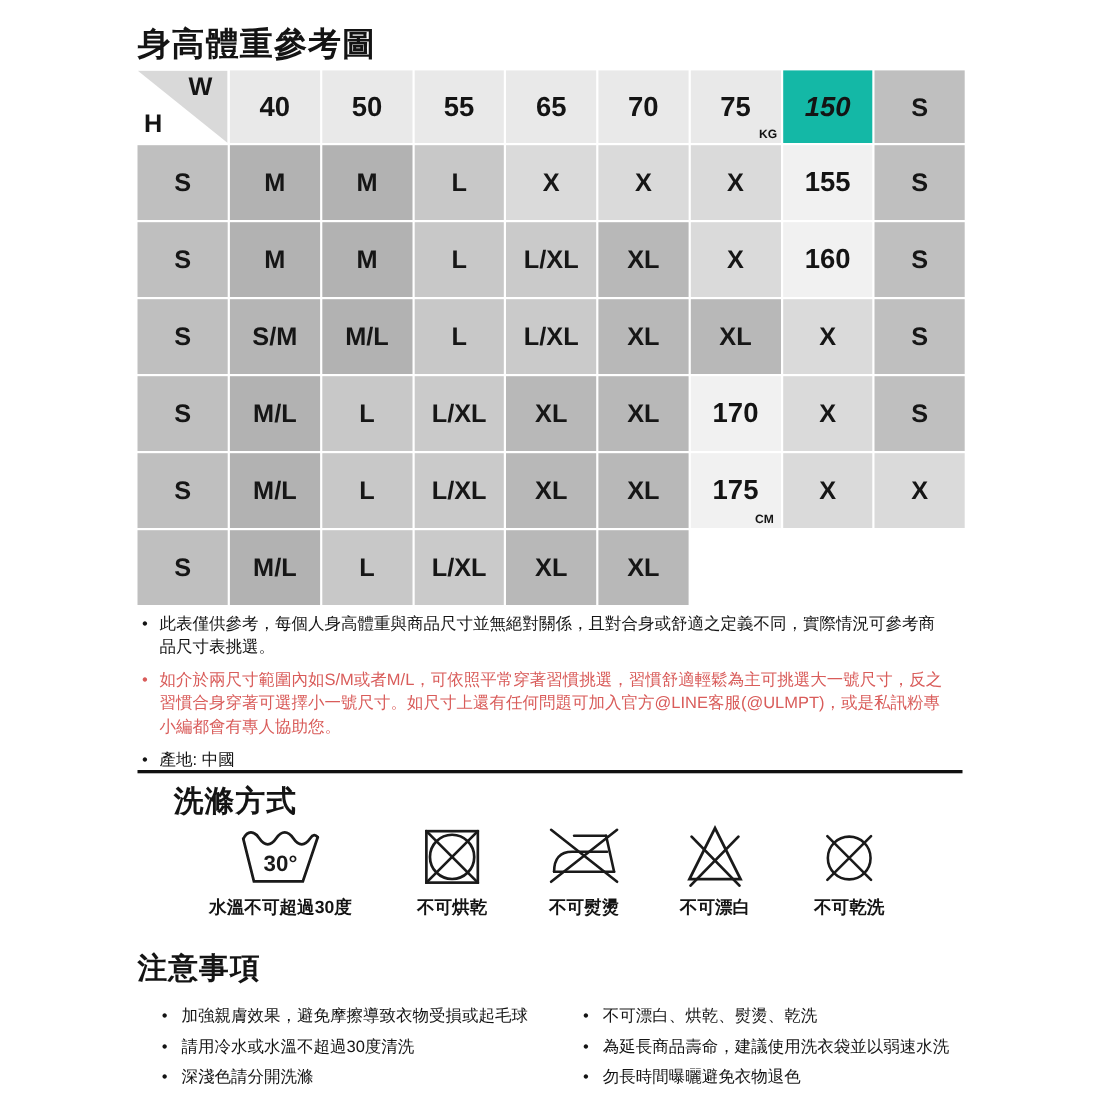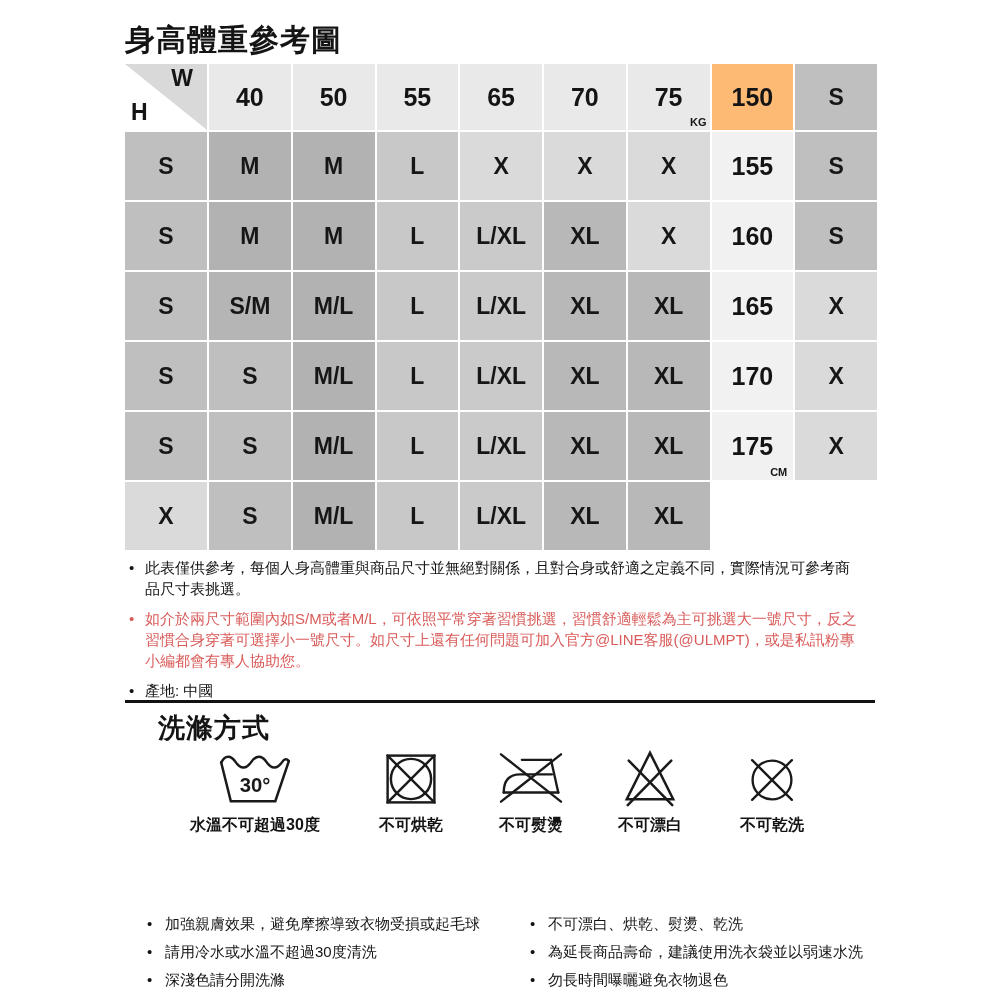--- a/index.html
+++ b/index.html
@@ -64,21 +64,21 @@
         <div class="corner-tri" style="background: rgb(217, 217, 217);"></div>
         <span class="w">W</span>
         <span class="h">H</span>
       </div>
       <div class="cell head" style="background: rgb(233, 233, 233);">40</div>
       <div class="cell head" style="background: rgb(233, 233, 233);">50</div>
       <div class="cell head" style="background: rgb(233, 233, 233);">55</div>
       <div class="cell head" style="background: rgb(233, 233, 233);">65</div>
       <div class="cell head" style="background: rgb(233, 233, 233);">70</div>
       <div class="cell head" style="background: rgb(233, 233, 233);">75<span class="unit-kg">KG</span></div>
-      <div class="cell rowlabel" style="background: #fdba74;">150</div>
+      <div class="cell rowlabel" style="background: #14b8a6; font-style: italic;">150</div>
       <div class="cell size-cell" style="background: rgb(191, 191, 191);">S</div>
       <div class="cell size-cell" style="background: rgb(191, 191, 191);">S</div>
       <div class="cell size-cell" style="background: rgb(178, 178, 178);">M</div>
       <div class="cell size-cell" style="background: rgb(178, 178, 178);">M</div>
       <div class="cell size-cell" style="background: rgb(200, 200, 200);">L</div>
       <div class="cell size-cell" style="background: rgb(218, 218, 218);">X</div>
       <div class="cell size-cell" style="background: rgb(218, 218, 218);">X</div>
       <div class="cell size-cell" style="background: rgb(218, 218, 218);">X</div>
       <div class="cell rowlabel" style="background: rgb(241, 241, 241); text-align: right;">155</div>
       <div class="cell size-cell" style="background: rgb(191, 191, 191);">S</div>
@@ -91,21 +91,20 @@
       <div class="cell size-cell" style="background: rgb(218, 218, 218);">X</div>
       <div class="cell rowlabel" style="background: rgb(241, 241, 241);">160</div>
       <div class="cell size-cell" style="background: rgb(191, 191, 191);">S</div>
       <div class="cell size-cell" style="background: rgb(191, 191, 191);">S</div>
       <div class="cell size-cell" style="background: rgb(181, 181, 181);">S/M</div>
       <div class="cell size-cell" style="background: rgb(178, 178, 178);">M/L</div>
       <div class="cell size-cell" style="background: rgb(200, 200, 200);">L</div>
       <div class="cell size-cell" style="background: rgb(202, 202, 202);">L/XL</div>
       <div class="cell size-cell" style="background: rgb(184, 184, 184);">XL</div>
       <div class="cell size-cell" style="background: rgb(184, 184, 184);">XL</div>
-      <div class="cell rowlabel" style="background: rgb(241, 241, 241);">165</div>
       <div class="cell size-cell" style="background: rgb(218, 218, 218);">X</div>
       <div class="cell size-cell" style="background: rgb(191, 191, 191);">S</div>
       <div class="cell size-cell" style="background: rgb(191, 191, 191);">S</div>
       <div class="cell size-cell" style="background: rgb(178, 178, 178);">M/L</div>
       <div class="cell size-cell" style="background: rgb(200, 200, 200);">L</div>
       <div class="cell size-cell" style="background: rgb(202, 202, 202);">L/XL</div>
       <div class="cell size-cell" style="background: rgb(184, 184, 184);">XL</div>
       <div class="cell size-cell" style="background: rgb(184, 184, 184);">XL</div>
       <div class="cell rowlabel" style="background: rgb(241, 241, 241);">170</div>
       <div class="cell size-cell" style="background: rgb(218, 218, 218);">X</div>
@@ -198,20 +197,21 @@
         <svg width="56" height="56" viewBox="0 0 62 62">
           <circle class="stroke" cx="31" cy="31" r="21.5"></circle>
           <path class="stroke" d="M9 9 L53 53 M53 9 L9 53"></path>
         </svg>
       </div>
       <div class="wash-label">不可乾洗</div>
     </div>
 
   </div>
 
+  <div class="notice-heading">注意事項</div>
 
   <div class="notice-cols">
     <div class="notice-col-left">
       <div class="notice-item">
         <span class="bullet">•</span>
         <span>加強親膚效果，避免摩擦導致衣物受損或起毛球</span>
       </div>
       <div class="notice-item">
         <span class="bullet">•</span>
         <span>請用冷水或水溫不超過30度清洗</span>

